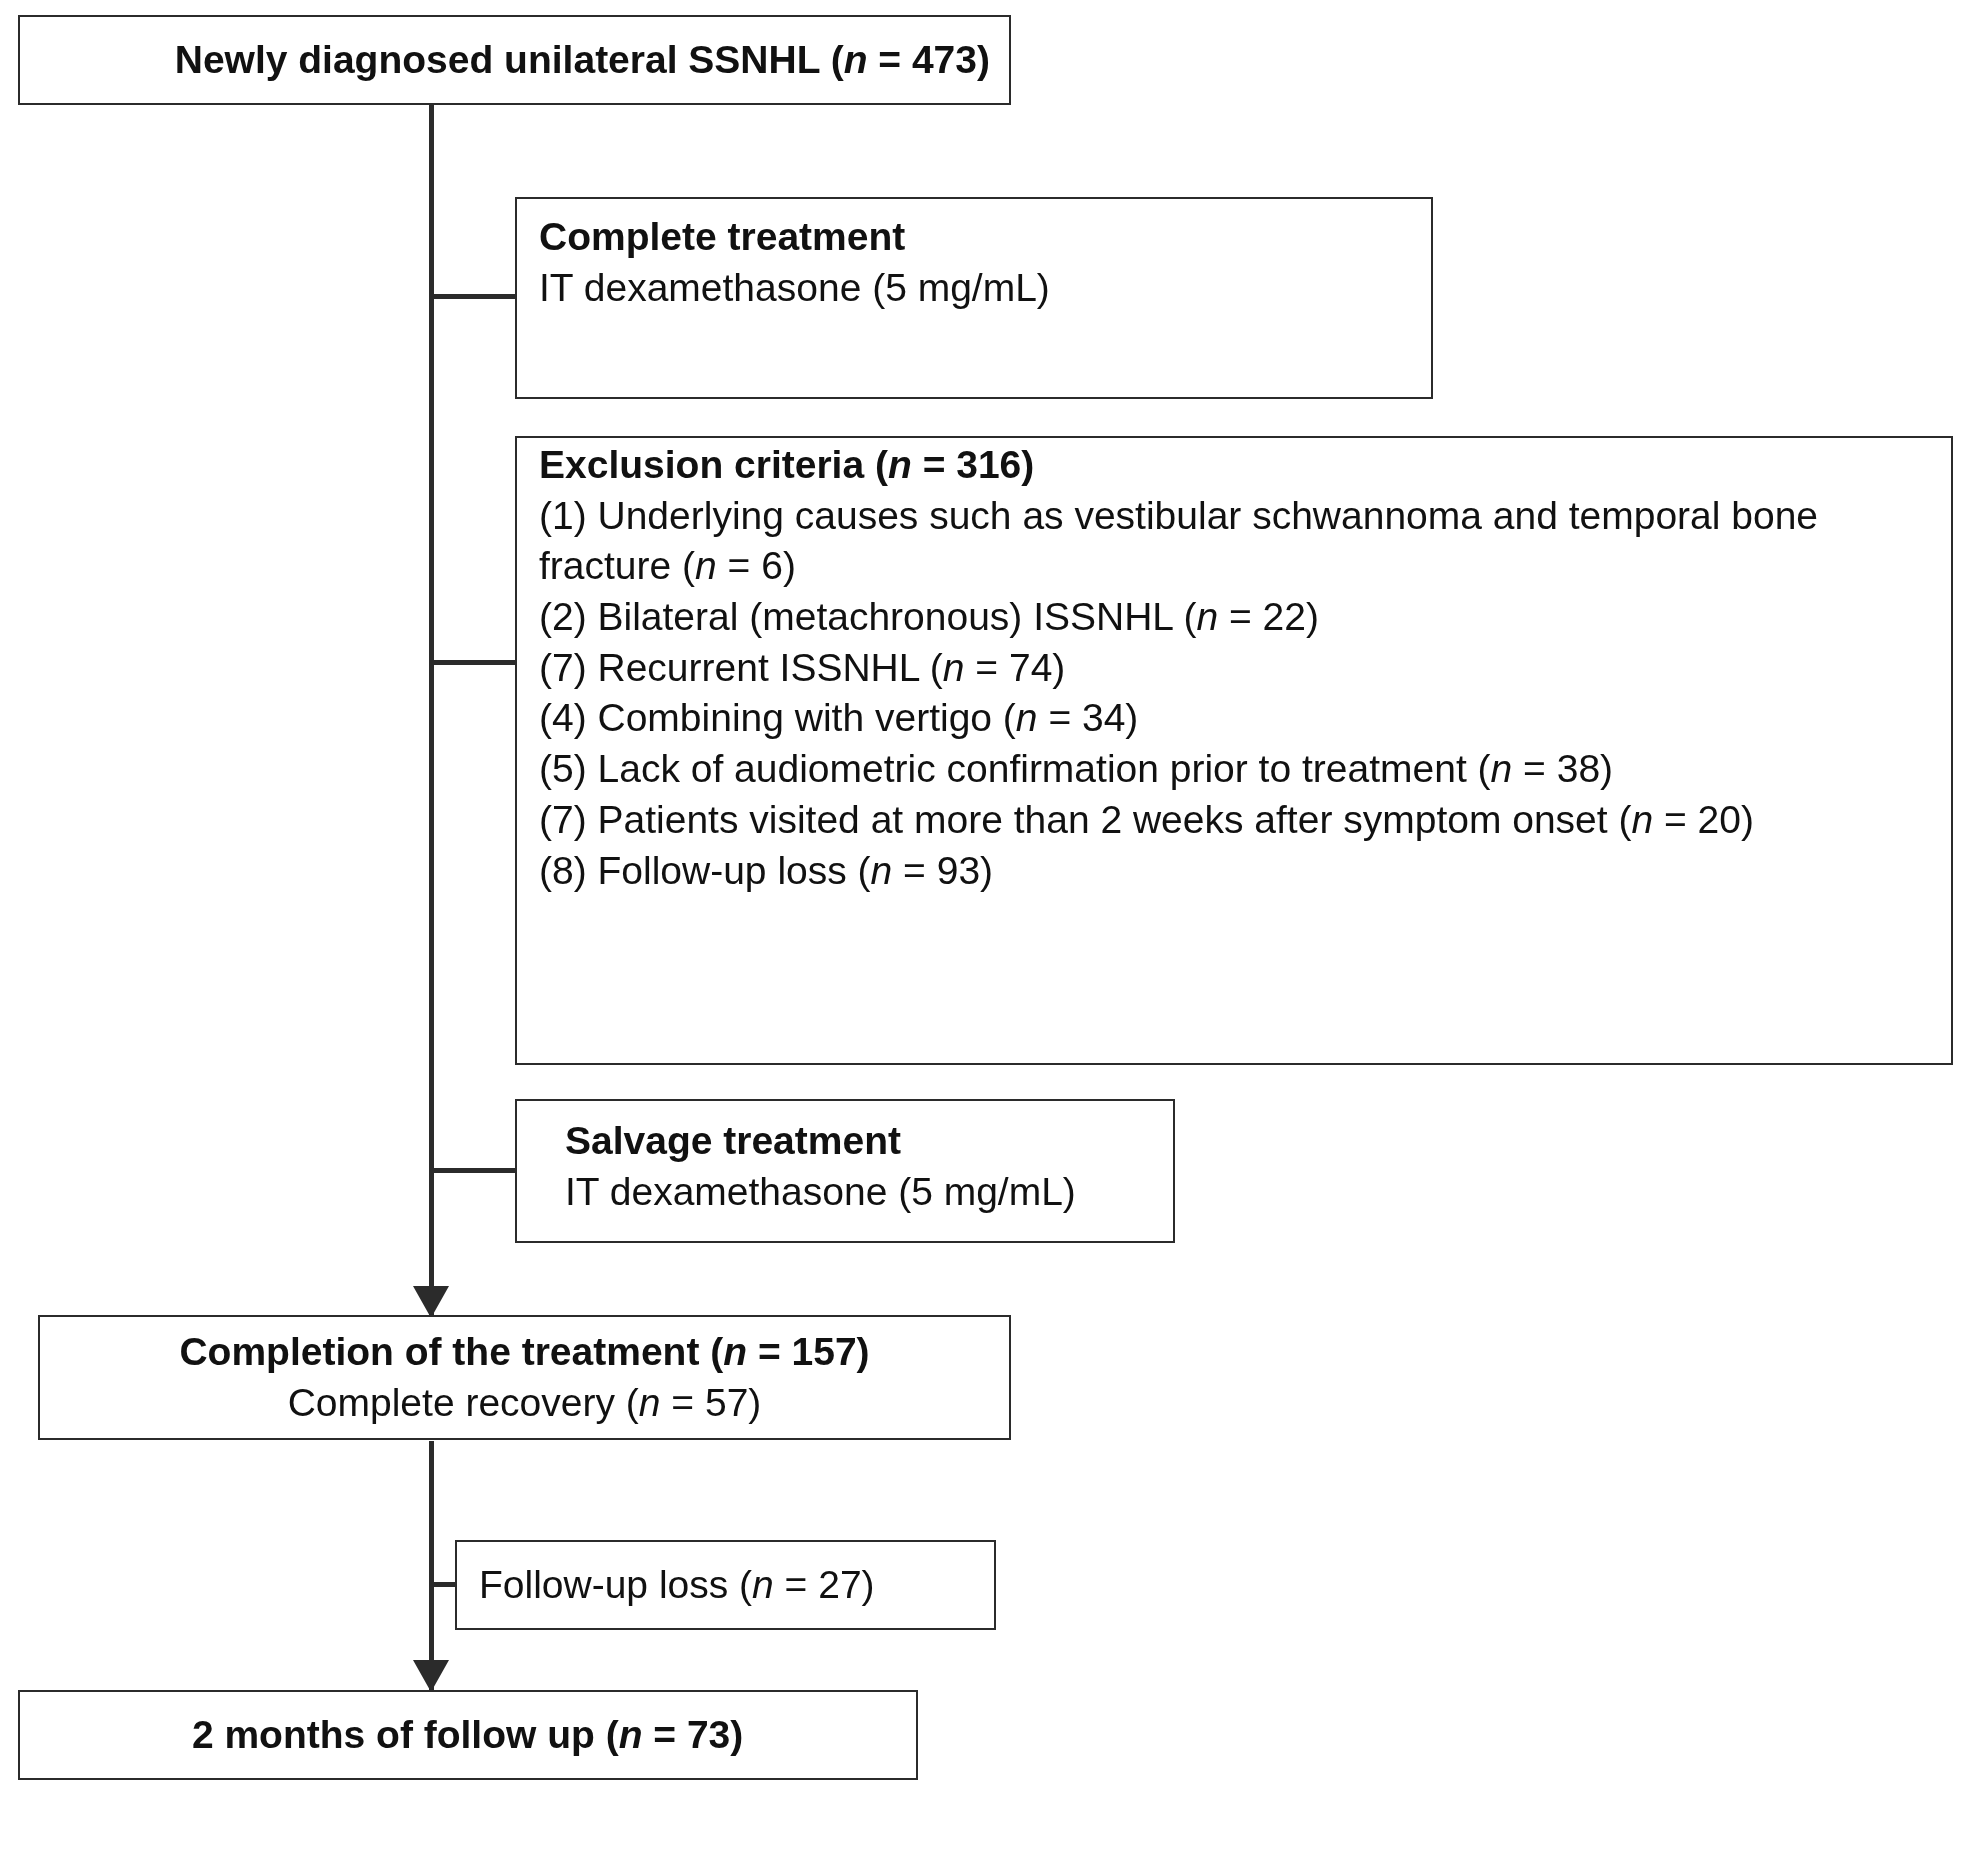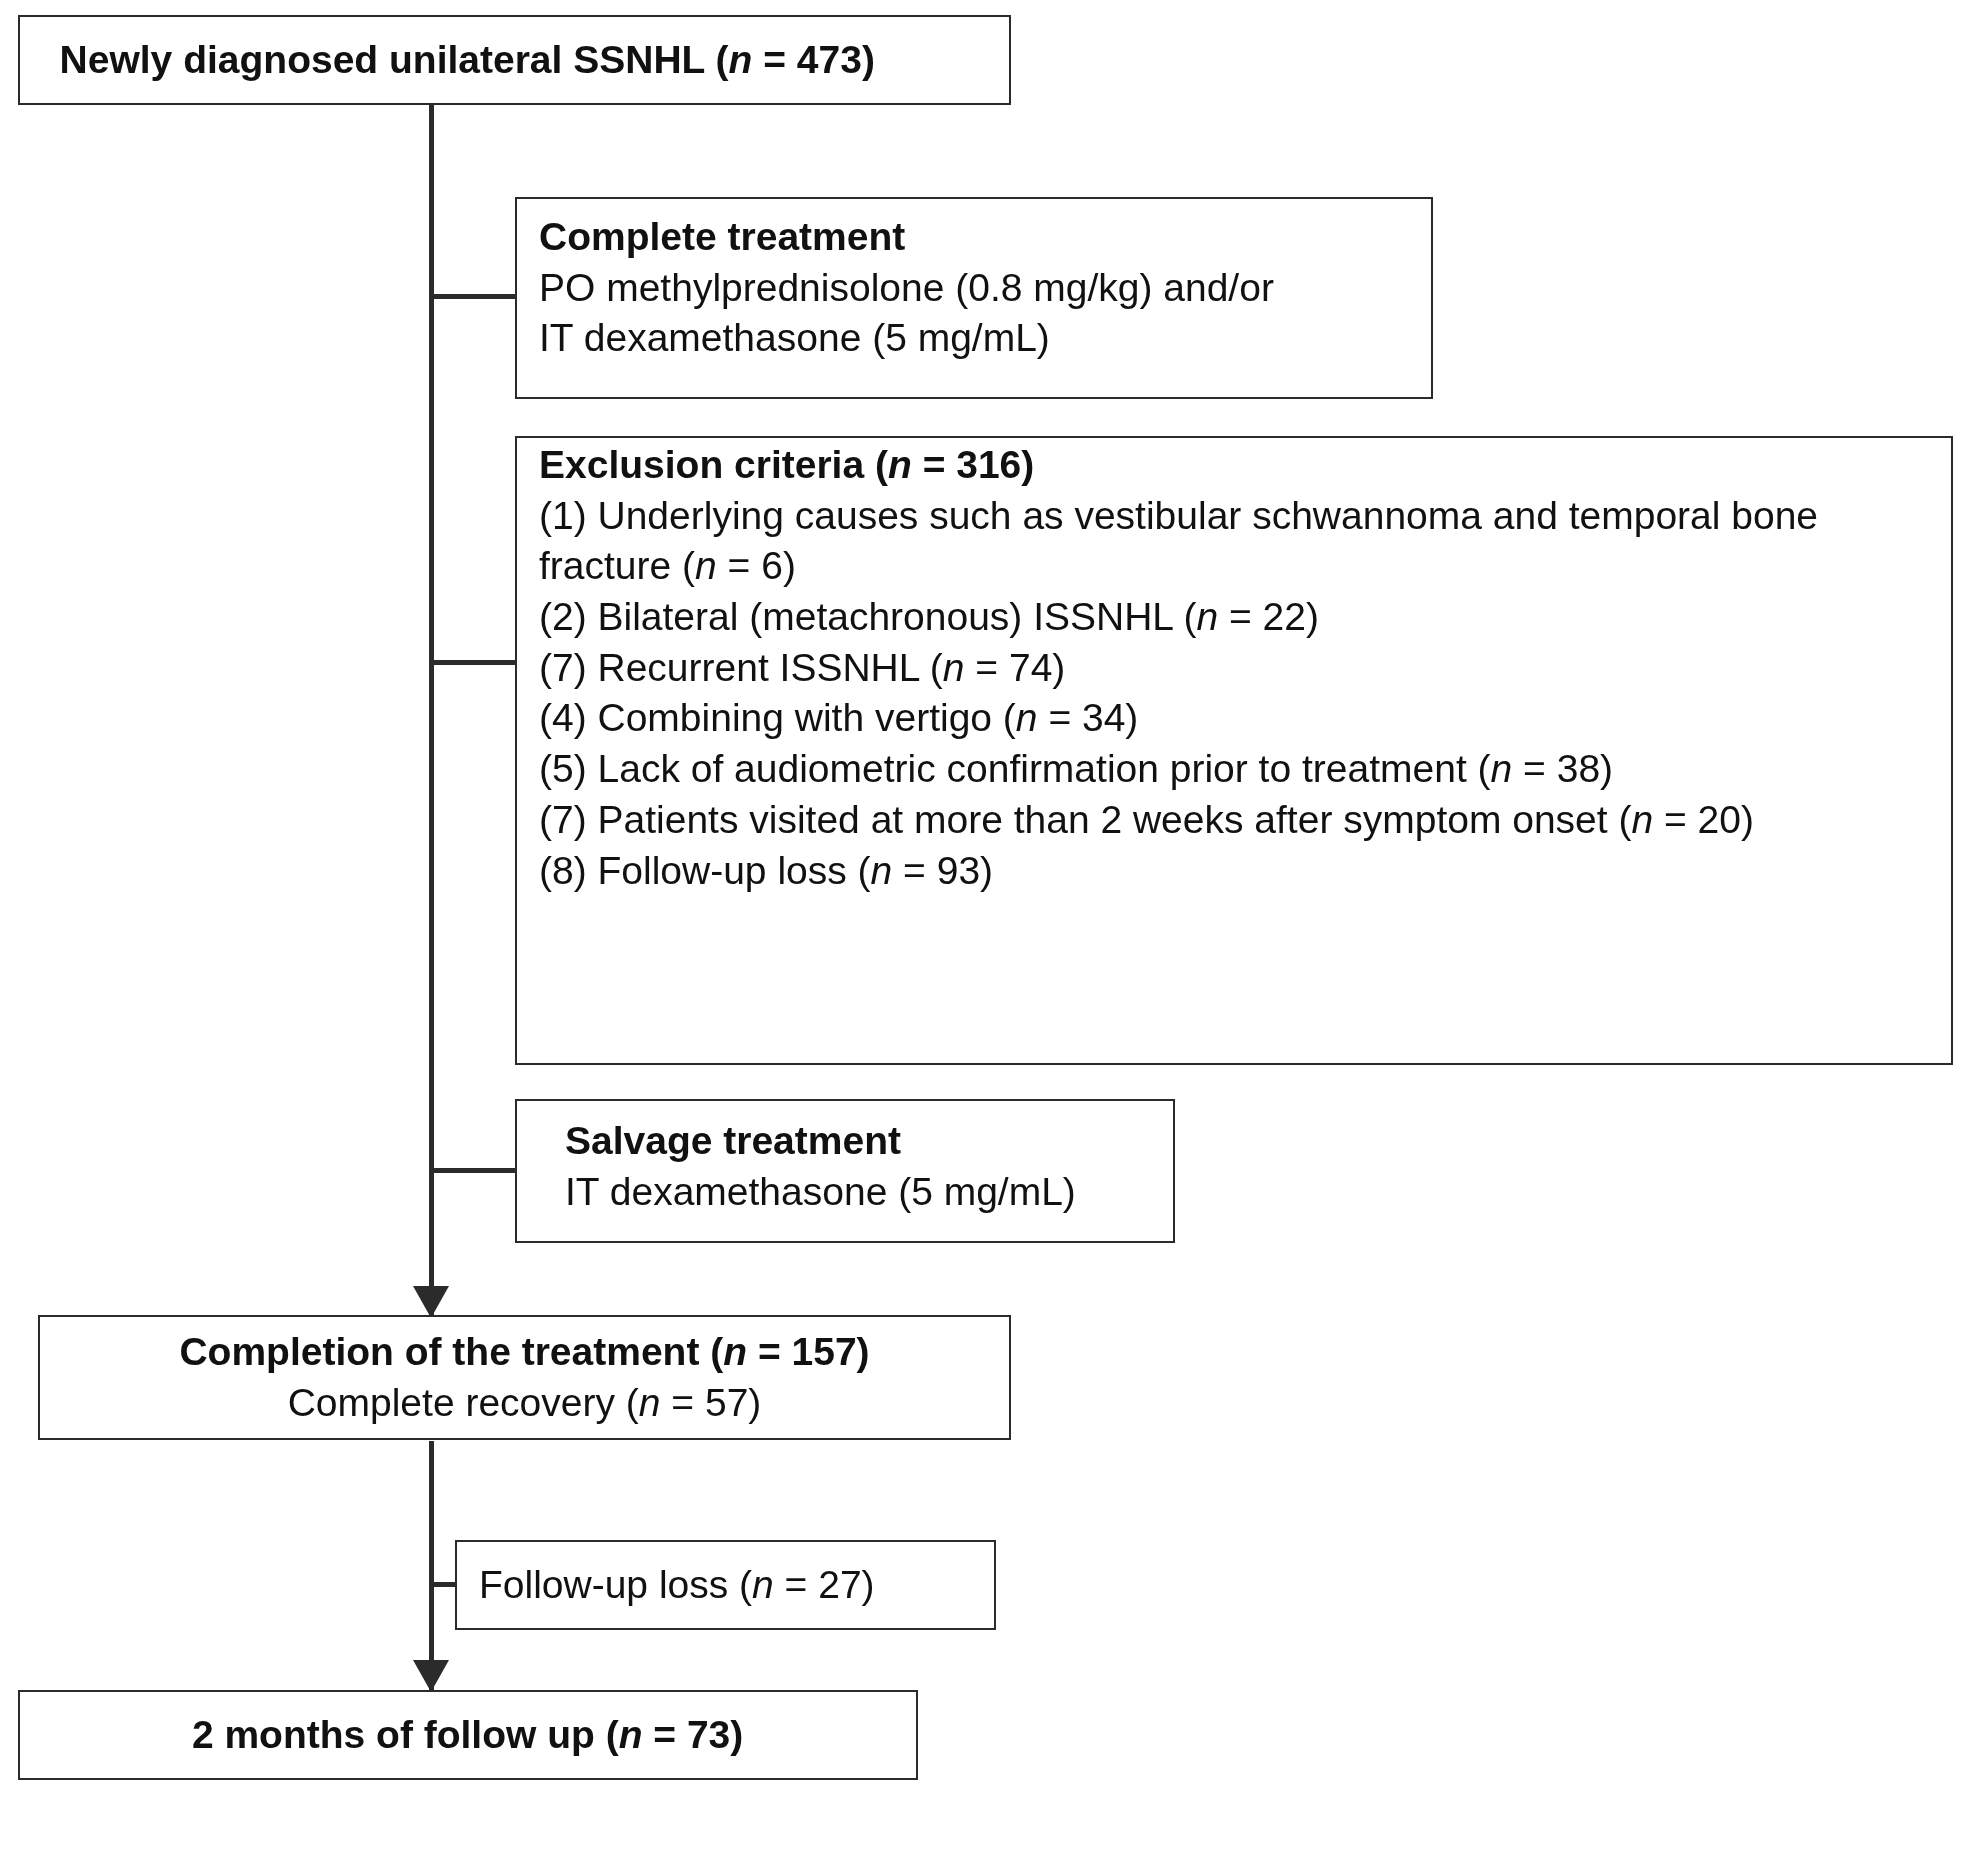--- a/index.html
+++ b/index.html
@@ -69,39 +69,38 @@
     border-right: 18.6px solid transparent;
     border-top: 32px solid #2b2b2b;
   }
 </style>
 </head>
 <body>
 
 <div id="canvas">
 
   <div class="box vcenter" style="left:17.6px; top:15px; width:993px; height:90px;">
-    <div class="pad" style="padding-left:40px;">
+    <div class="pad" style="padding-left:40px;text-align:right;">
       <span class="ttl line"><span>Newly diagnosed unilateral SSNHL (</span><i class="n">n</i><span> = 473)</span></span>
     </div>
   </div>
 
   <div class="vline" style="left:429px; top:105px; height:1215px;"></div>
 
   <div class="hline" style="left:429px; top:294px; width:86px;"></div>
 
   <div class="hline" style="left:429px; top:660px; width:86px;"></div>
 
   <div class="hline" style="left:429px; top:1168px; width:86px;"></div>
 
   <div class="arrowhead" style="left:413px; top:1286px;"></div>
 
   <div class="box" style="left:515px; top:197px; width:918px; height:202px;">
     <div class="pad">
       <span class="ttl line">Complete treatment</span>
-      <span class="line">PO methylprednisolone (0.8 mg/kg) and/or</span>
       <span class="line">IT dexamethasone (5 mg/mL)</span>
     </div>
   </div>
 
   <div class="box" style="left:515px; top:436px; width:1438px; height:629px;">
     <div class="pad" style="padding-top:2px;">
       <span class="ttl wrapline"><span>Exclusion criteria (</span><i class="n">n</i><span> = 316)</span></span>
 
       <span class="wrapline" style="padding-right:56px;"><span>(1) Underlying causes such as vestibular schwannoma and temporal bone fracture (</span><i class="n">n</i><span> = 6)</span></span>
 

